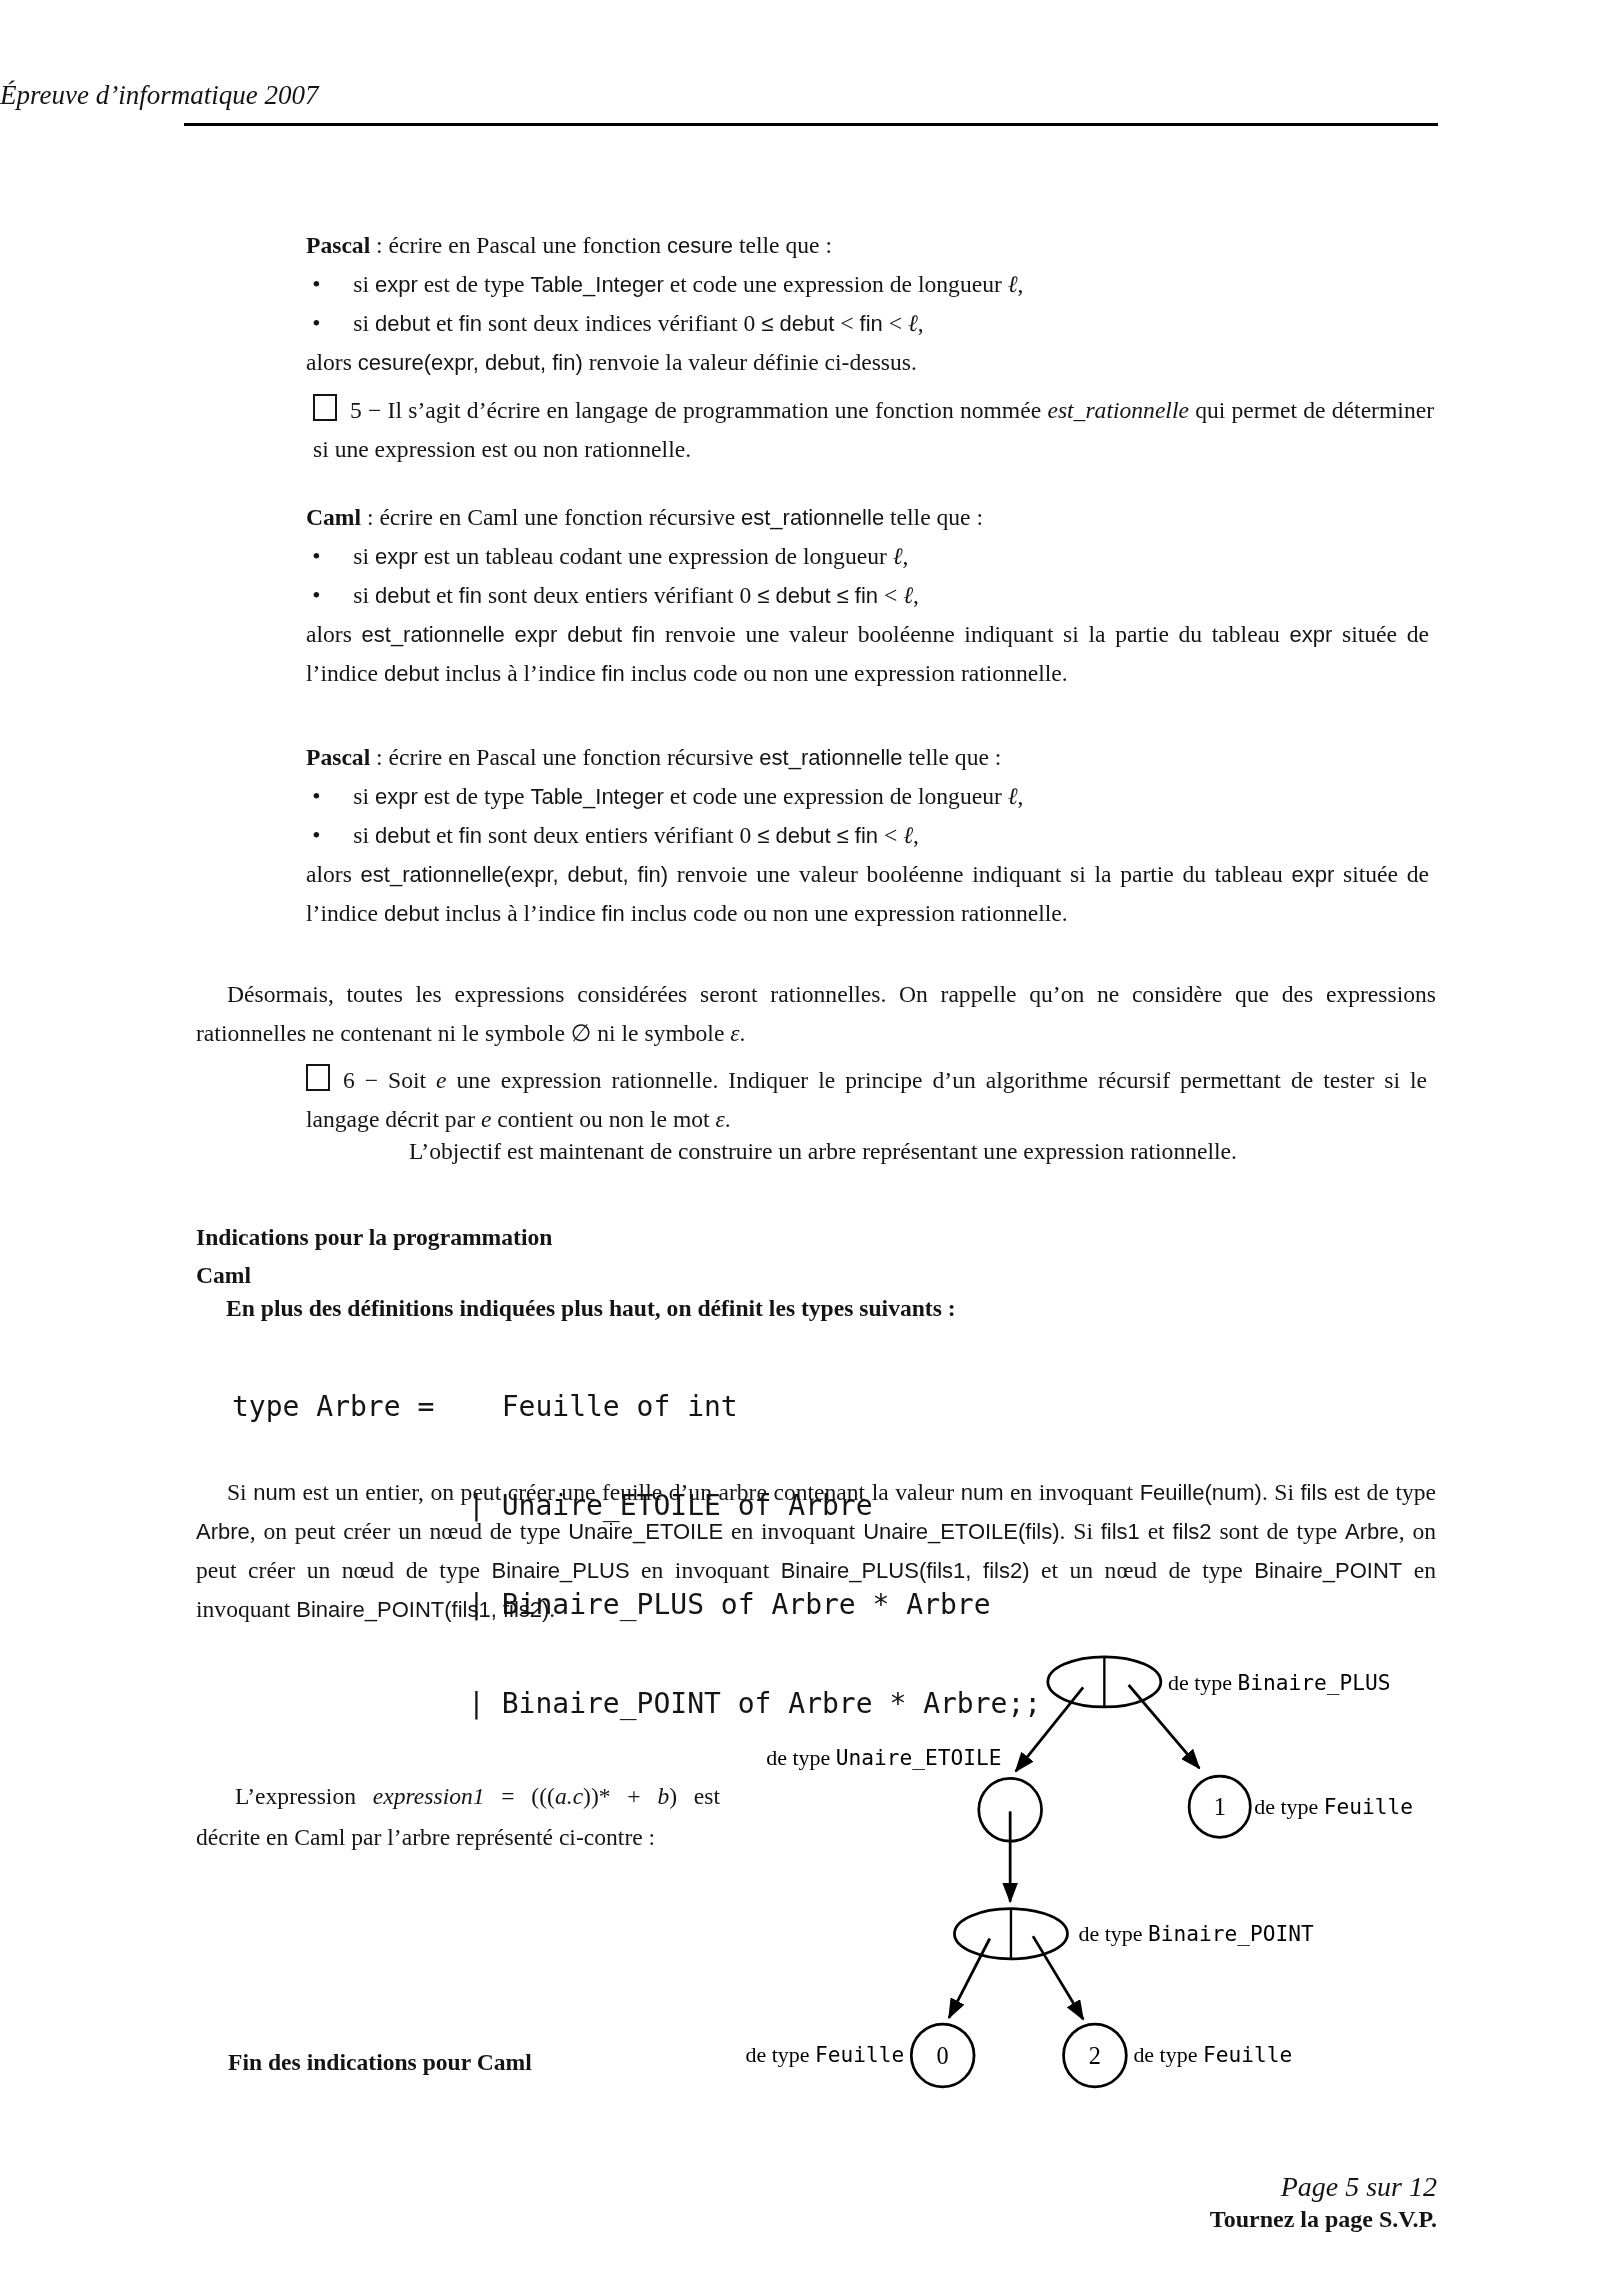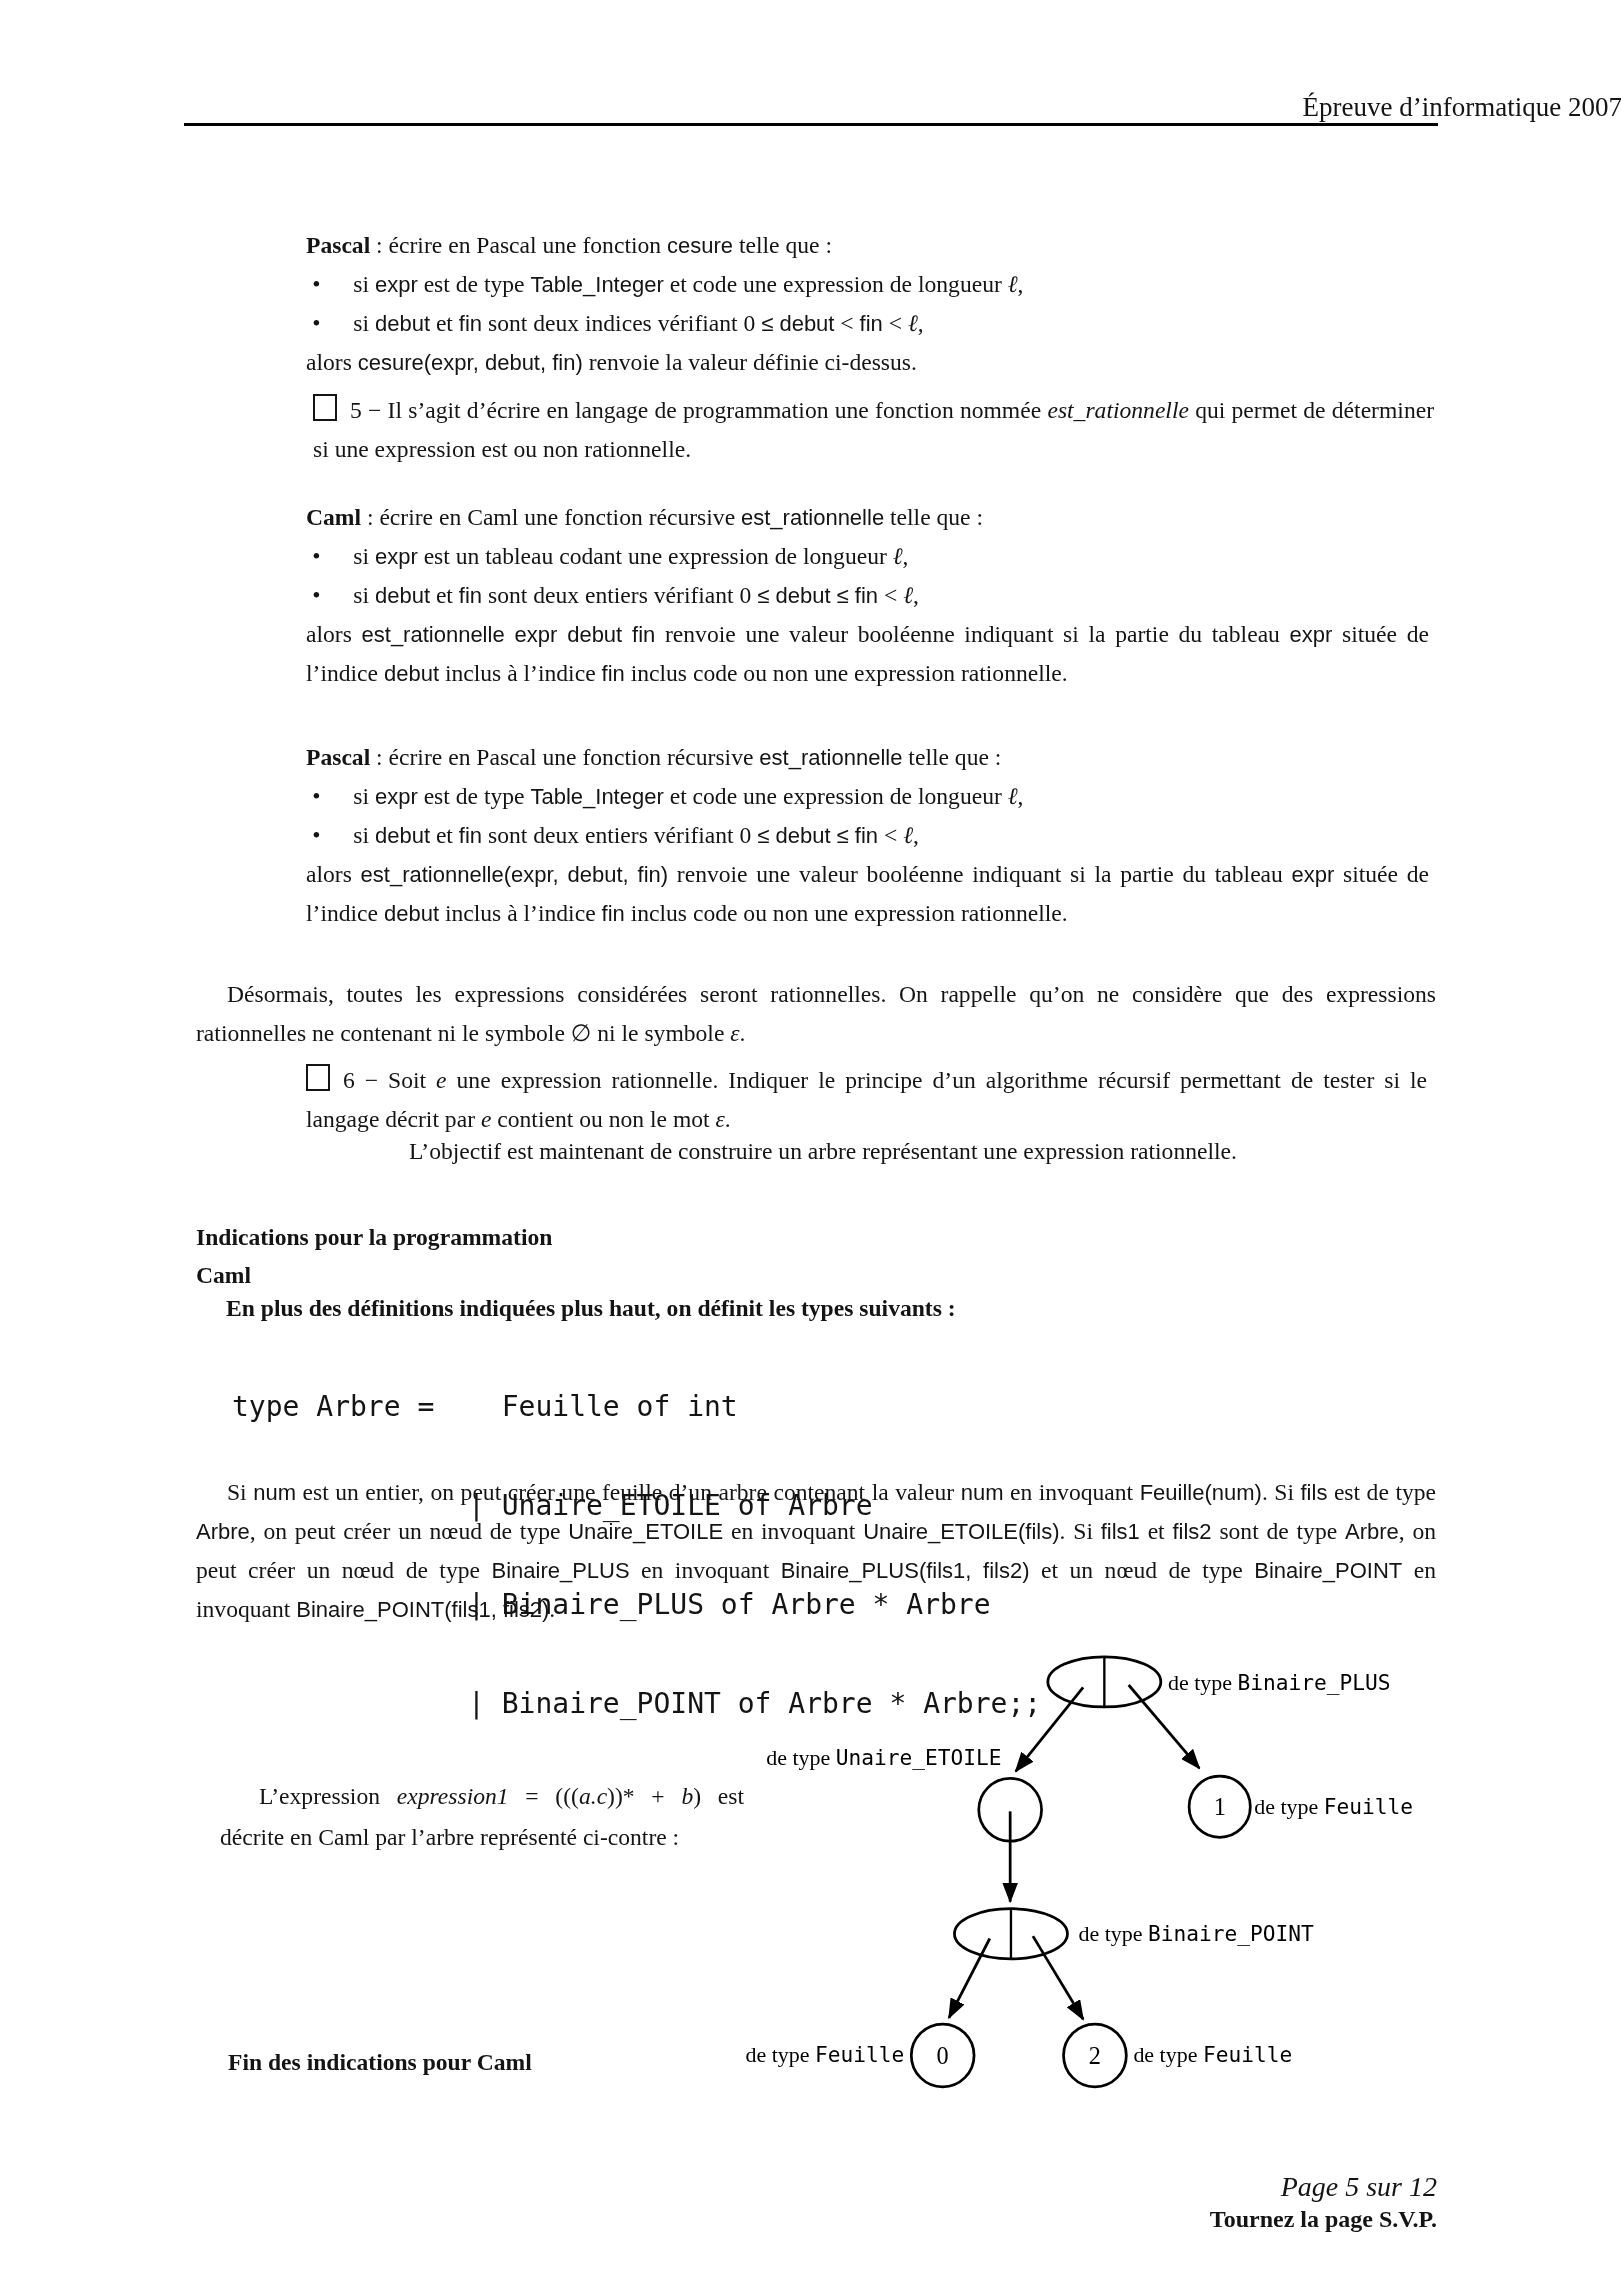--- a/index.html
+++ b/index.html
@@ -7,23 +7,24 @@
     position:relative;
     width:1622px;height:2295px;
     background:#ffffff;
     color:#141414;
     font-family:"Liberation Serif", serif;
     font-size:23.6px;
     overflow:hidden;
   }
   .abs{position:absolute;}
   .title{
-    top:92px;left:0;width:100%;
-    text-align:right;
+    top:80px;left:0;width:100%;
+    text-align:left;
     font-size:27px;
+    font-style:italic;
   }
   .rule{top:123px;left:184px;width:1254px;height:3.1px;background:#000;}
   .blk{line-height:39px;}
   .just{text-align:justify;}
   
   .s-r{}
   .s-b{font-weight:bold;}
   .s-i{font-style:italic;}
   .s-m{font-family:Liberation Sans, sans-serif;font-size:22px;}
   .brow{display:flex;}
@@ -117,21 +118,21 @@
 
   <div class="abs codeblock" style="top:1324px;left:232px;">
     <div>type Arbre =    Feuille of int</div>
     <div>              | Unaire_ETOILE of Arbre</div>
     <div>              | Binaire_PLUS of Arbre * Arbre</div>
     <div>              | Binaire_POINT of Arbre * Arbre;;</div>
   </div>
 
   <div class="abs blk just indent40" style="top:1473px;left:196px;width:1240px;line-height:38px;"><span class="s-r">Si </span><span class="s-m">num</span><span class="s-r"> est un entier, on peut créer une feuille d’un arbre contenant la valeur </span><span class="s-m">num</span><span class="s-r"> en invoquant </span><span class="s-m">Feuille(num)</span><span class="s-r">. Si </span><span class="s-m">fils</span><span class="s-r"> est de type </span><span class="s-m">Arbre</span><span class="s-r">, on peut créer un nœud de type </span><span class="s-m">Unaire_ETOILE</span><span class="s-r"> en invoquant </span><span class="s-m">Unaire_ETOILE(fils)</span><span class="s-r">. Si </span><span class="s-m">fils1</span><span class="s-r"> et </span><span class="s-m">fils2</span><span class="s-r"> sont de type </span><span class="s-m">Arbre</span><span class="s-r">, on peut créer un nœud de type </span><span class="s-m">Binaire_PLUS</span><span class="s-r"> en invoquant </span><span class="s-m">Binaire_PLUS(fils1, fils2)</span><span class="s-r"> et un nœud de type </span><span class="s-m">Binaire_POINT</span><span class="s-r"> en invoquant </span><span class="s-m">Binaire_POINT(fils1, fils2)</span><span class="s-r">.</span></div>
 
-  <div class="abs just indent50" style="top:1776px;left:196px;width:524px;line-height:41px;margin-left:24px;"><span class="s-r">L’expression    </span><span class="s-i">expression1</span><span class="s-r"> = (((</span><span class="s-i">a.c</span><span class="s-r">))* + </span><span class="s-i">b</span><span class="s-r">) est décrite en Caml par l’arbre représenté ci-contre :</span></div>
+  <div class="abs just indent50" style="top:1776px;left:196px;width:524px;line-height:41px;"><span class="s-r">L’expression    </span><span class="s-i">expression1</span><span class="s-r"> = (((</span><span class="s-i">a.c</span><span class="s-r">))* + </span><span class="s-i">b</span><span class="s-r">) est décrite en Caml par l’arbre représenté ci-contre :</span></div>
 
   <div class="abs headbold" style="top:2043px;left:228px;">Fin des indications pour Caml</div>
 
   <svg class="abs" style="top:1633px;left:730px;font-size:30px" width="722" height="487" viewBox="0 0 920 620">
     <defs>
       <marker id="ah" markerUnits="userSpaceOnUse" markerWidth="26" markerHeight="20" refX="24" refY="10" orient="auto">
         <path d="M0,0 L26,10 L0,20 z" fill="#000"></path>
       </marker>
     </defs>
 

